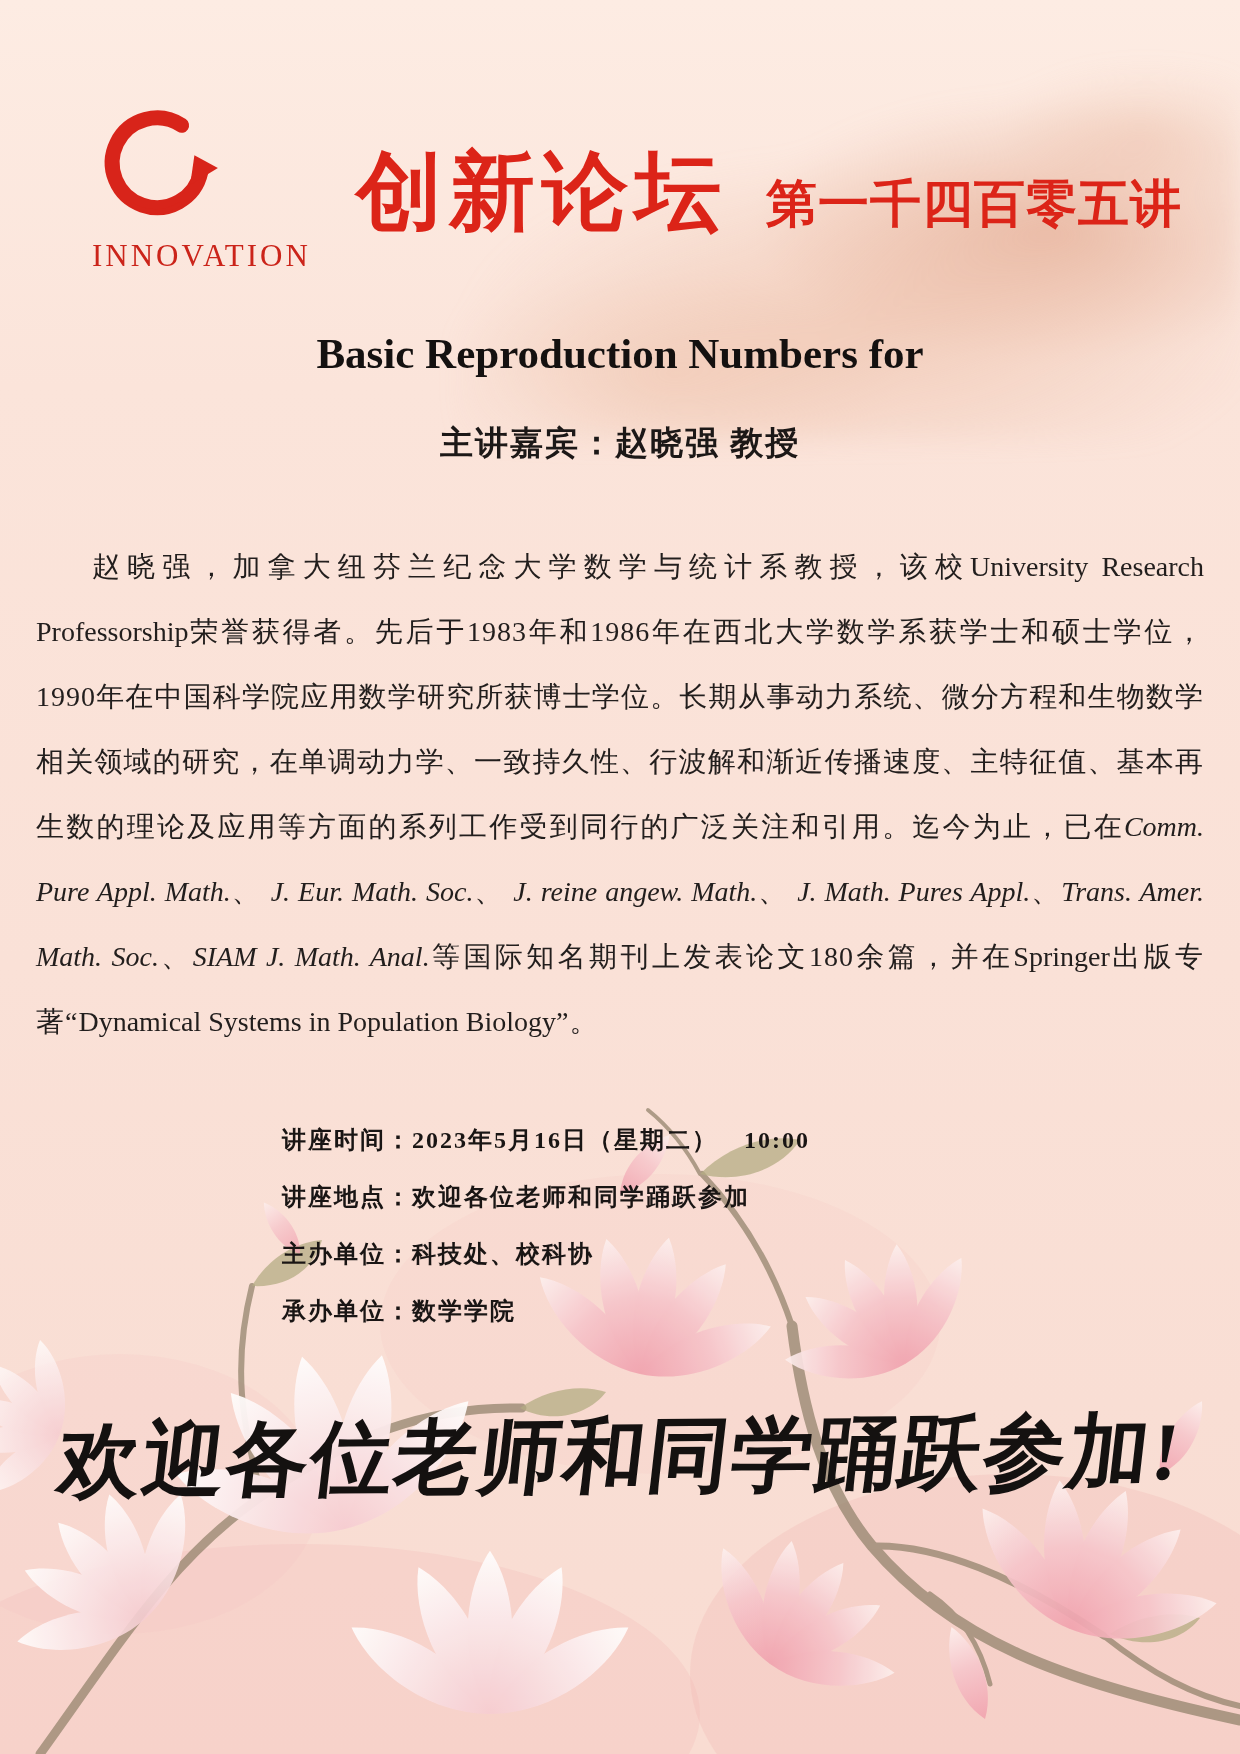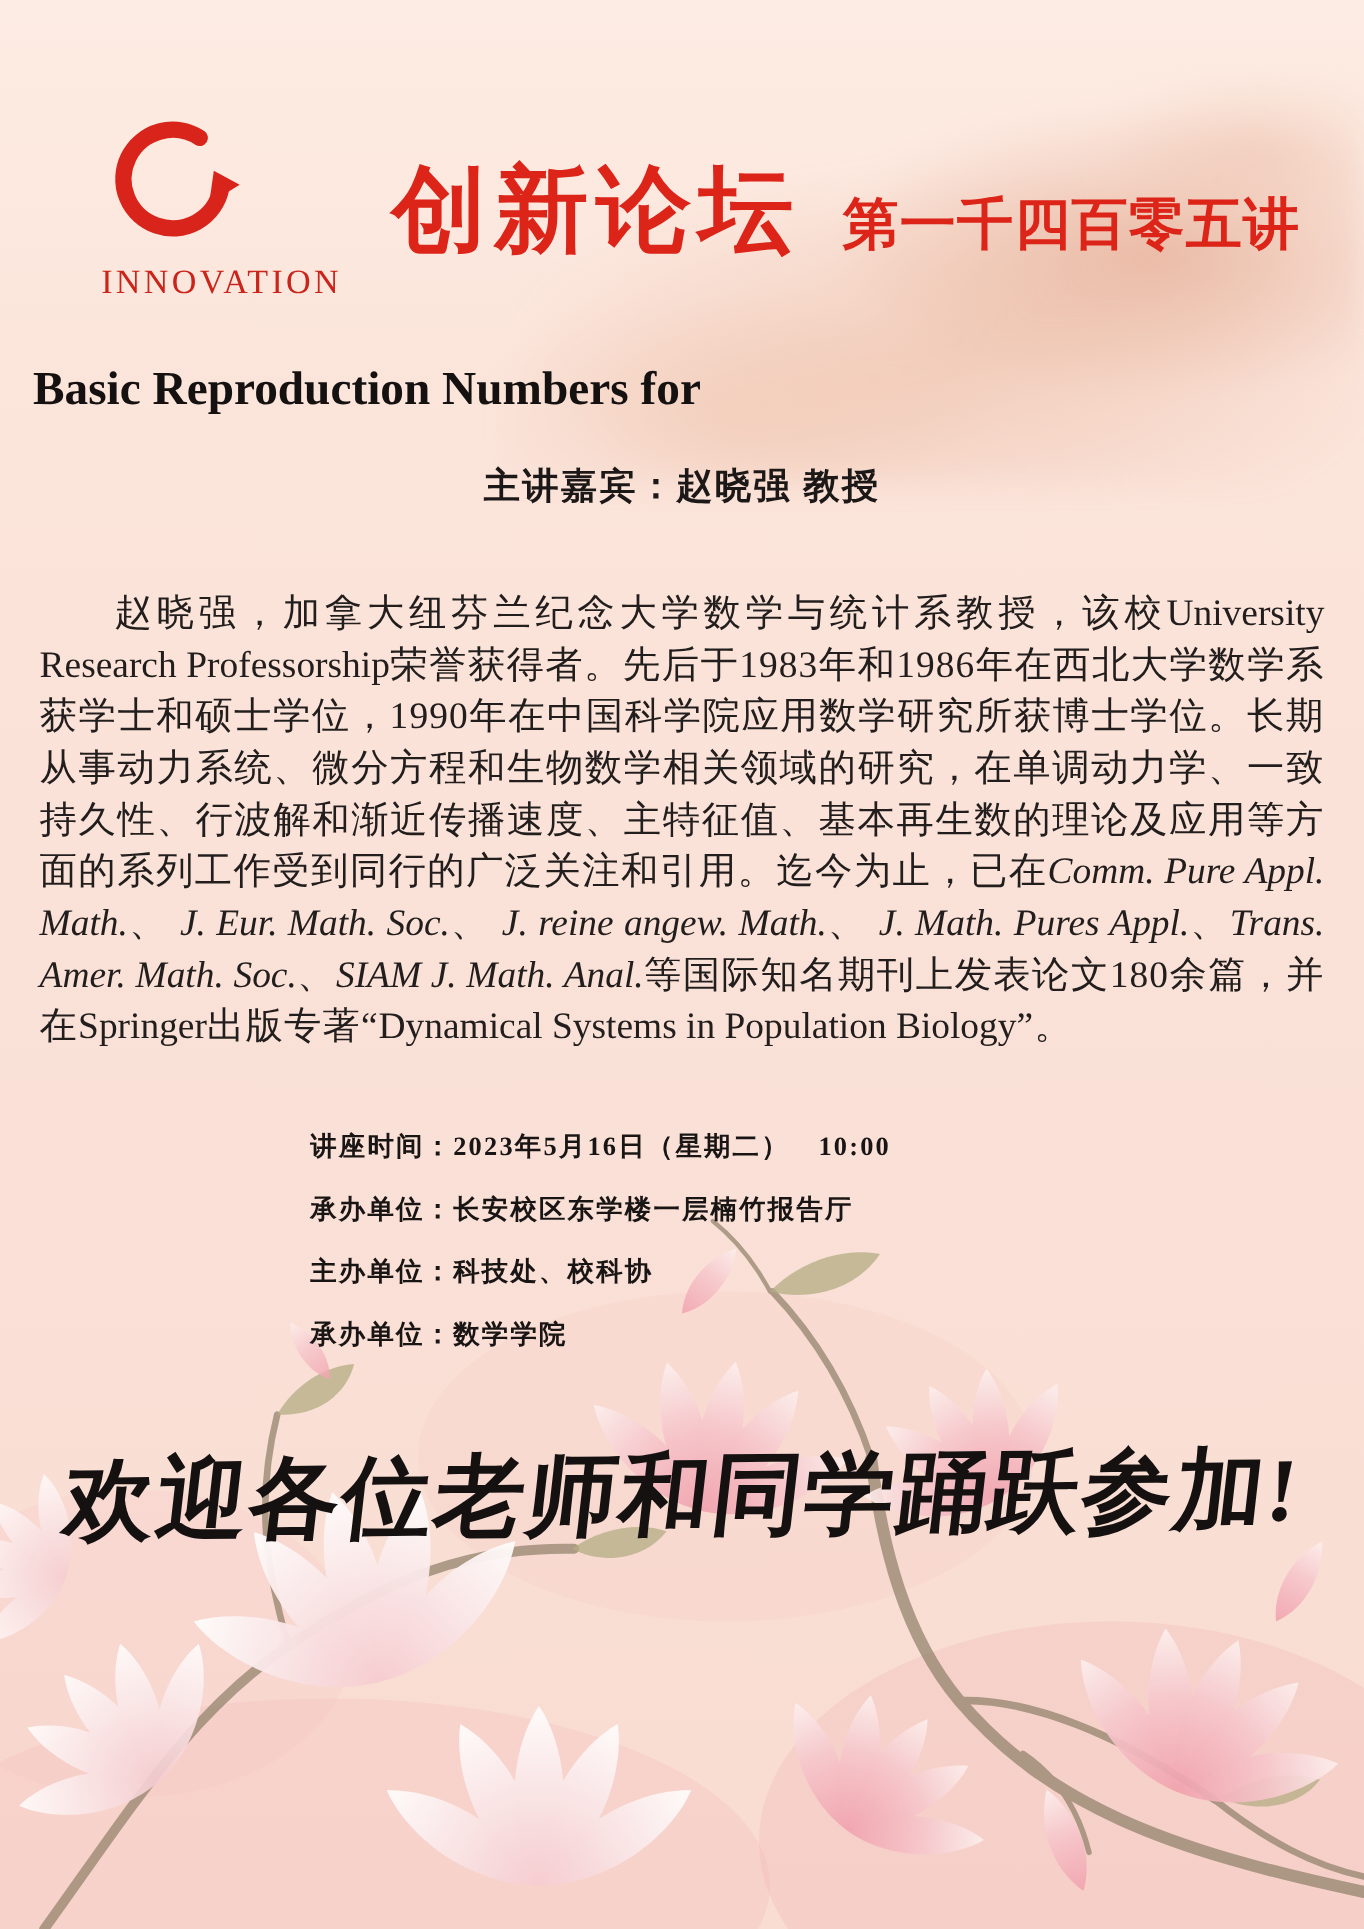--- a/index.html
+++ b/index.html
@@ -30,28 +30,28 @@
     font-family:"Liberation Sans",sans-serif;font-weight:900;color:#dc2418;
     font-size:86px;letter-spacing:7px;line-height:1;margin:44px 0 0 34px;white-space:nowrap;
   }
   .session-no{
     font-family:"Liberation Sans",sans-serif;font-weight:900;color:#dc2418;
     font-size:51px;line-height:1;margin:74px 0 0 38px;letter-spacing:1px;white-space:nowrap;
   }
 
   
   .talk-title{
-    margin:52px 30px 0;text-align:left;font-weight:bold;color:#141110;
+    margin:52px 30px 0;text-align:center;font-weight:bold;color:#141110;
     font-size:43px;line-height:1.32;font-family:"Liberation Serif",serif;
   }
   .guests{margin-top:34px;text-align:center;font-size:33px;line-height:1.62;font-weight:600;color:#1c1817;letter-spacing:2px;}
 
   
   .bio{
-    margin:64px 36px 0;width:1168px;font-size:34px;line-height:47px;color:#221e1d;
+    margin:64px 36px 0;width:1168px;font-size:28px;line-height:65px;color:#221e1d;
     text-align:justify;text-indent:2em;letter-spacing:1px;
   }
   .bio .it{font-style:italic;font-family:"Liberation Serif",serif;letter-spacing:0;}
   .bio .lat{font-family:"Liberation Serif",serif;letter-spacing:0;}
 
   
   .schedule{margin:58px 0 0 282px;font-size:24px;line-height:57px;font-weight:600;color:#191514;letter-spacing:2px;}
 
   
   .welcome{
@@ -147,21 +147,21 @@
     </div>
 
     <div class="guests">
       <div>主讲嘉宾：赵晓强 教授</div>
     </div>
 
     <p class="bio"><span>赵晓强，加拿大纽芬兰纪念大学数学与统计系教授，该校</span><span class="lat">University Research Professorship</span><span>荣誉获得者。先后于1983年和1986年在西北大学数学系获学士和硕士学位，1990年在中国科学院应用数学研究所获博士学位。长期从事动力系统、微分方程和生物数学相关领域的研究，在单调动力学、一致持久性、行波解和渐近传播速度、主特征值、基本再生数的理论及应用等方面的系列工作受到同行的广泛关注和引用。迄今为止，已在</span><span class="it">Comm. Pure Appl. Math.</span><span>、 </span><span class="it">J. Eur. Math. Soc.</span><span>、 </span><span class="it">J. reine angew. Math.</span><span>、 </span><span class="it">J. Math. Pures Appl.</span><span>、</span><span class="it">Trans. Amer. Math. Soc.</span><span>、</span><span class="it">SIAM J. Math. Anal.</span><span>等国际知名期刊上发表论文180余篇，并在</span><span class="lat">Springer</span><span>出版专著“</span><span class="lat">Dynamical Systems  in Population Biology</span><span>”。</span></p>
 
     <div class="schedule">
       <div>讲座时间：2023年5月16日（星期二）　10:00</div>
-      <div>承办单位：长安校区东学楼一层楠竹报告厅</div>
+      <div>讲座地点：欢迎各位老师和同学踊跃参加</div>
       <div>主办单位：科技处、校科协</div>
       <div>承办单位：数学学院</div>
     </div>
 
     <div class="welcome">欢迎各位老师和同学踊跃参加!</div>
 
   </div>
 </div>
 
 </body></html>

